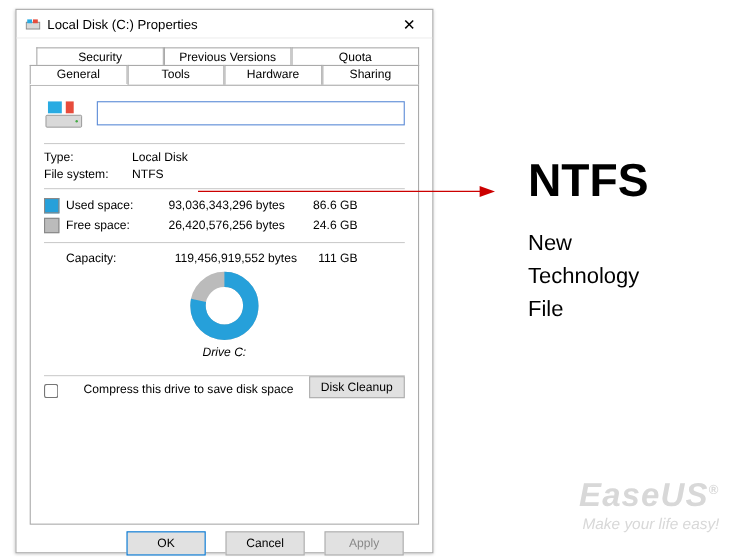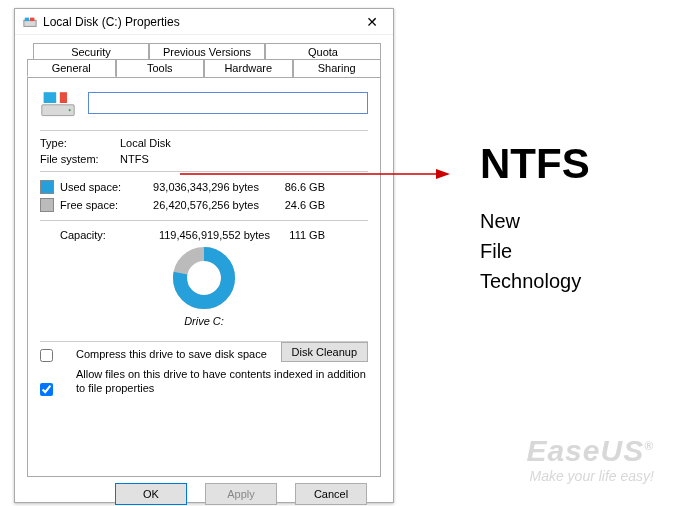--- a/index.html
+++ b/index.html
@@ -126,43 +126,39 @@
           <circle cx="35" cy="35" r="24" fill="none" stroke="#26a0da" stroke-width="14" stroke-dasharray="117.4 150.8" transform="rotate(-90 35 35)"></circle>
         </svg>
         <div class="drive-label">Drive C:</div>
       </div>
       <button class="btn cleanup-btn">Disk Cleanup</button>
       <hr class="sep" style="margin-top:14px">
       <label class="opt">
         <input type="checkbox" style="">
         <span class="opt-label">Compress this drive to save disk space</span>
       </label>
-      <label class="opt">
-        <input type="checkbox" checked="" style="">
-        <span class="opt-label">Allow files on this drive to have contents indexed in addition to file properties</span>
-      </label>
     </div>
     <div class="footer-btns">
       <button class="btn default">OK</button>
+      <button class="btn">Cancel</button>
       <button class="btn" disabled="">Apply</button>
-      <button class="btn">Cancel</button>
     </div>
   </div>
 </div>
 
 <svg class="arrow" viewBox="0 0 270 22">
   <line x1="0" y1="11" x2="258" y2="11" stroke="#cc0000" stroke-width="1.3"></line>
   <polygon points="270,11 256,6 256,16" fill="#cc0000"></polygon>
 </svg>
 
 <div class="annotation">
   <h1>NTFS</h1>
   <div class="acr">New</div>
+  <div class="acr">Technology</div>
   <div class="acr">File</div>
-  <div class="acr">Technology</div>
 </div>
 
 <div class="watermark">
   <div class="wm-main">
     <span>EaseUS</span><span class="wm-reg">®</span>
   </div>
   <div class="wm-sub">Make your life easy!</div>
 </div>
 
 </body></html>

